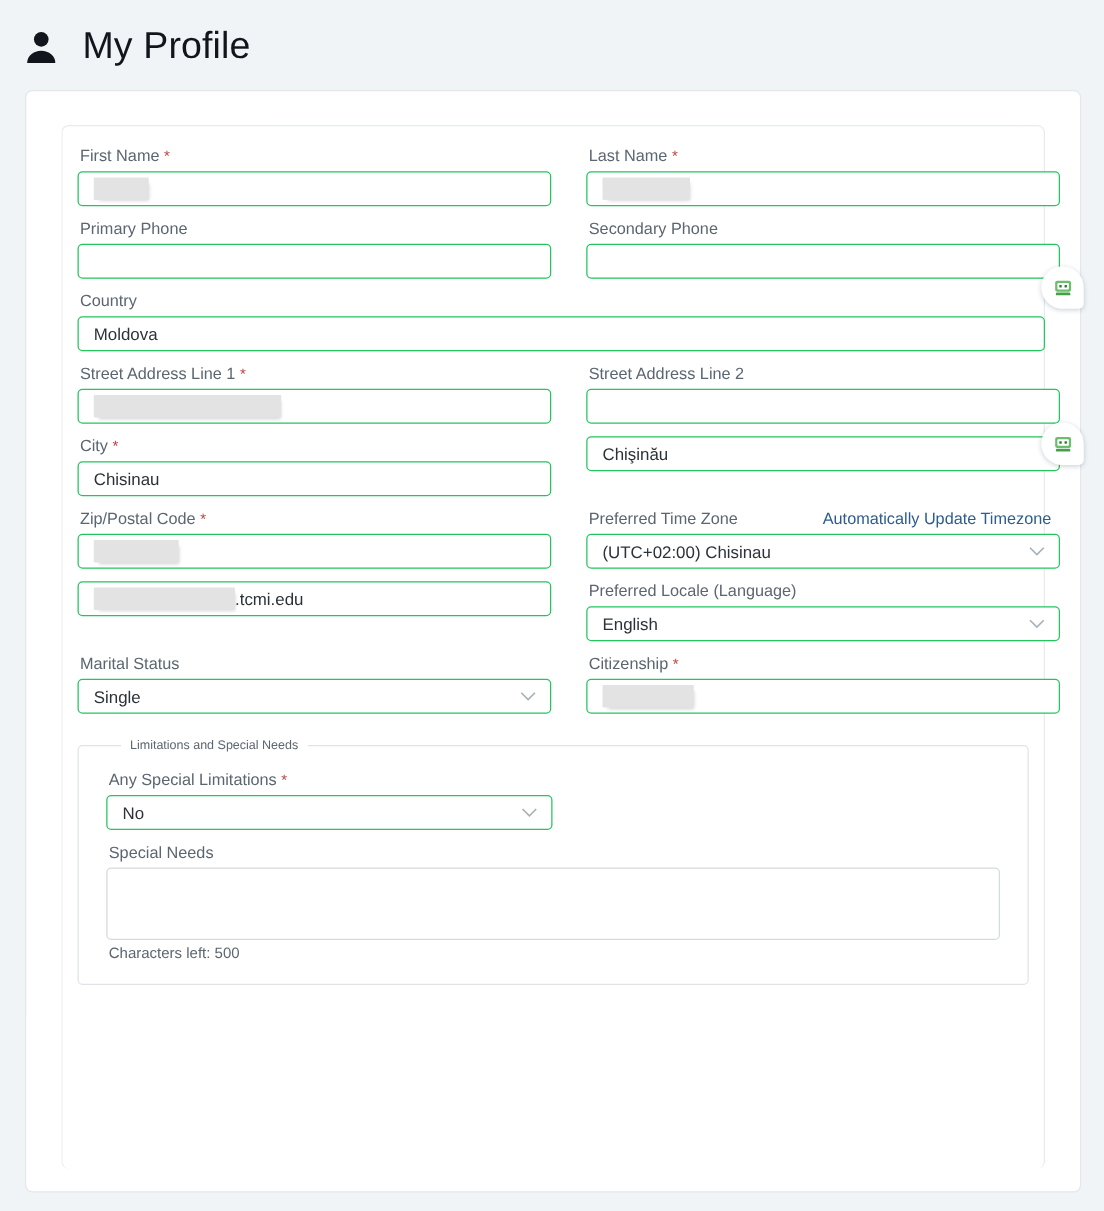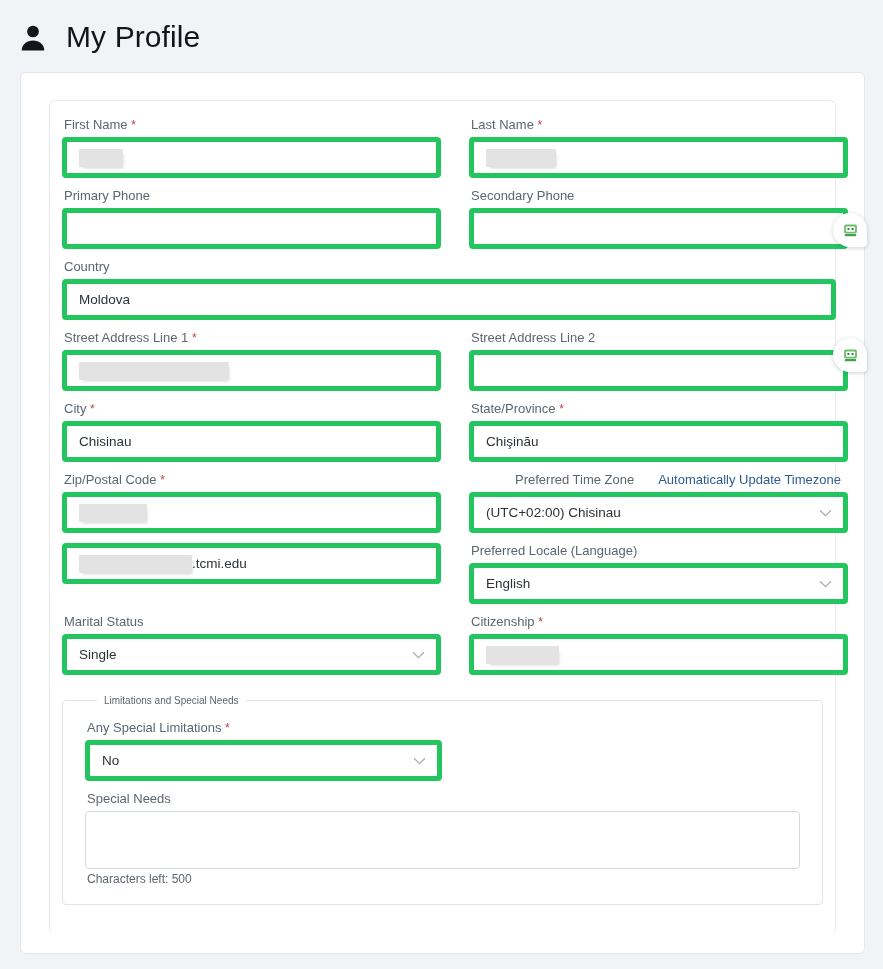--- a/index.html
+++ b/index.html
@@ -70,36 +70,35 @@
     padding: 0 0 4px 2px;
     white-space: nowrap;
   }
   .req { color: #b44; font-size: 12px; }
 
   .lbl-row {
     display: flex;
     align-items: baseline;
     justify-content: space-between;
     padding-right: 7px;
-    margin-left: 44px;
   }
   .lbl-row .lbl { padding-right: 0; }
   .link {
     font-size: 13px;
     color: #2c5d8f;
     line-height: 16px;
     padding-bottom: 4px;
     cursor: pointer;
     white-space: nowrap;
   }
 
   .ctl {
     position: relative;
-    height: 41px;
-    border: 5px solid #22c55e;
+    height: 28px;
+    border: 1px solid #22c55e;
     border-radius: 4px;
     background: #fff;
     display: flex;
     align-items: center;
     padding: 0 12px;
     font-size: 13.5px;
     color: #2b3238;
     margin-bottom: 10px;
   }
   .ctl.sel { padding-right: 34px; }
@@ -249,21 +248,20 @@
         <div class="ctl"></div>
       </div>
     </div>
 
     <div class="row">
       <div class="field">
         <span class="lbl"><span>City</span> <span class="req">*</span></span>
         <div class="ctl">Chisinau</div>
       </div>
       <div class="field">
-        <span class="lbl"><span>State/Province</span> <span class="req">*</span></span>
         <div class="ctl">Chişinău</div>
       </div>
     </div>
 
     <div class="row">
       <div class="field">
         <span class="lbl"><span>Zip/Postal Code</span> <span class="req">*</span></span>
         <div class="ctl">
           <span class="redact" style="width:68px"></span>
         </div>

